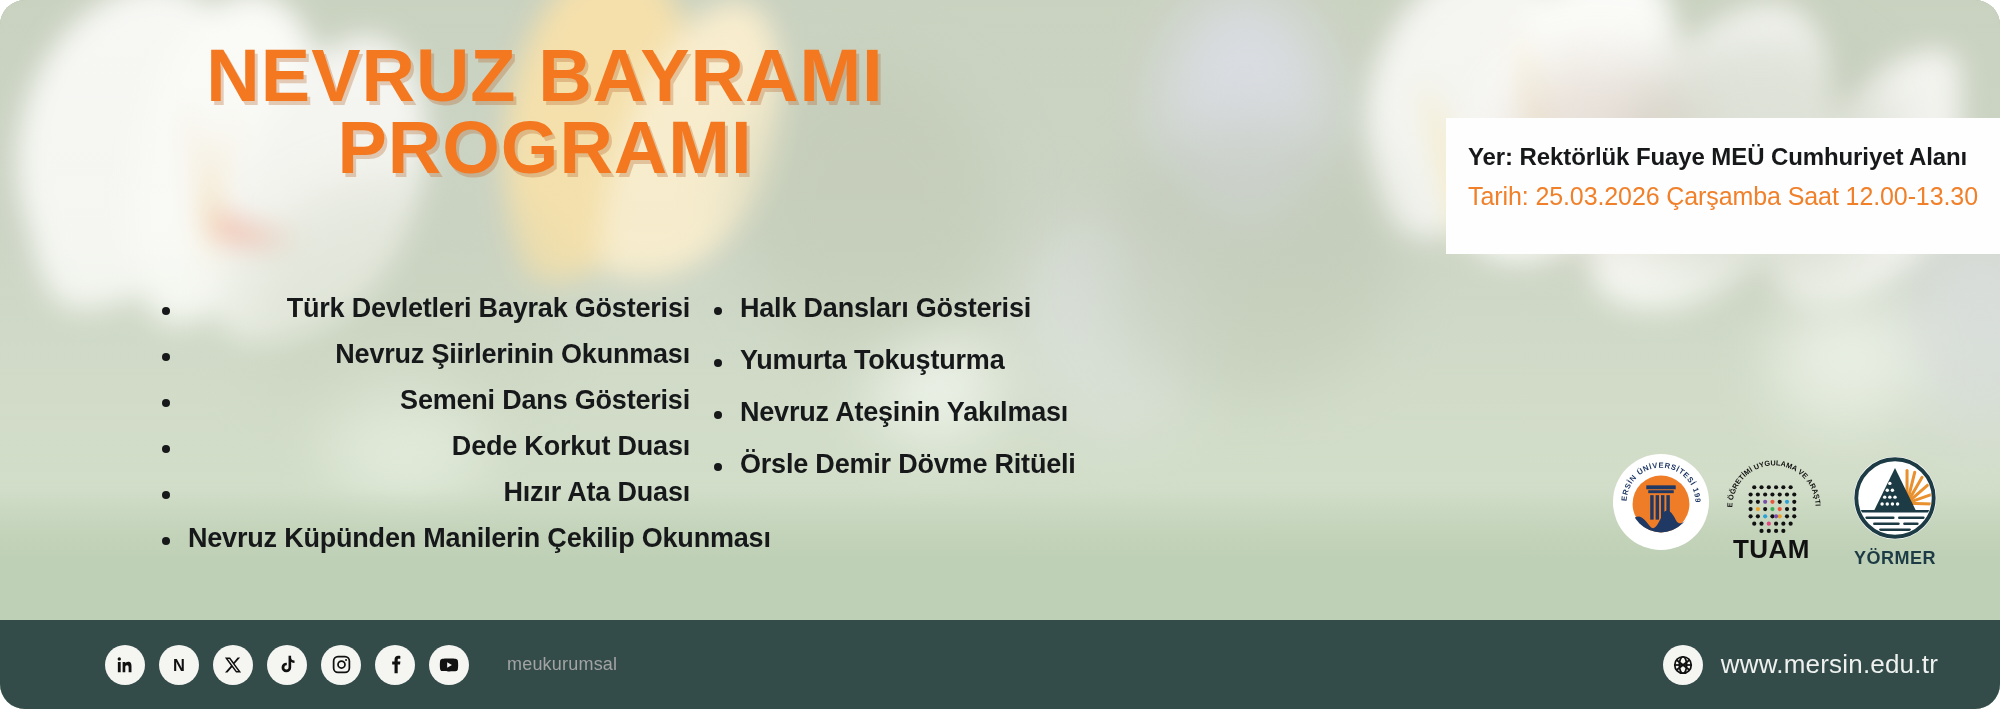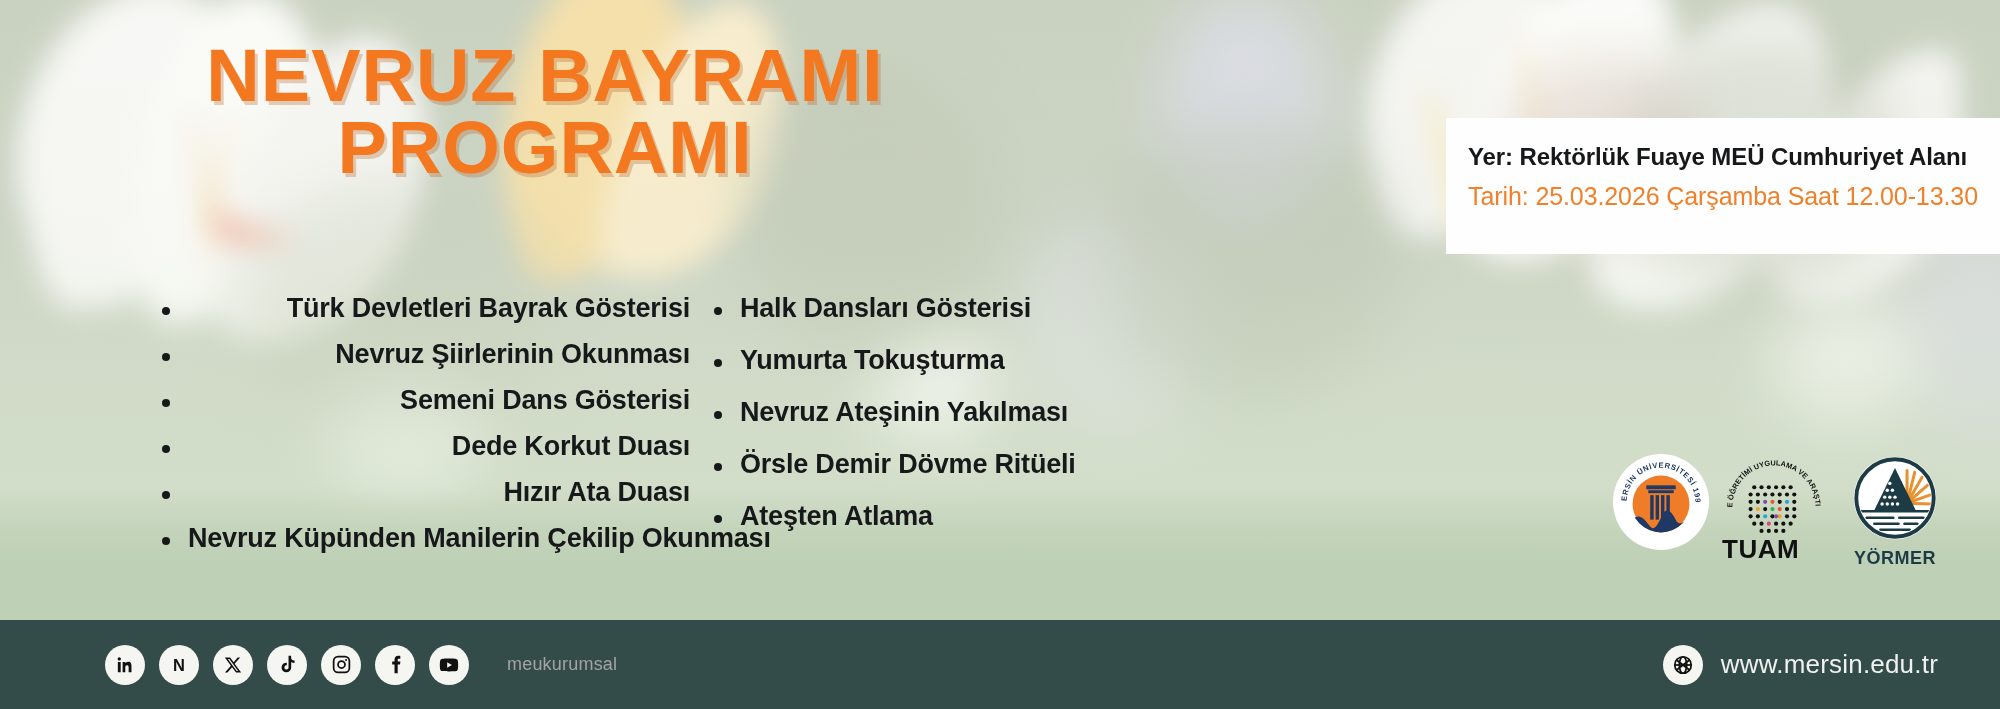--- a/index.html
+++ b/index.html
@@ -11,20 +11,21 @@
     overflow: hidden;
     font-family: "Liberation Sans", sans-serif;
   }
 
   .poster {
     position: relative;
     width: 2000px;
     height: 709px;
     overflow: hidden;
     background: #bfd1b6;
+    border-radius: 25px;
   }
 
   
   .bg-photo {
     position: absolute;
     inset: 0;
     overflow: hidden;
   }
   .bg-base {
     position: absolute;
@@ -161,23 +162,23 @@
     align-items: flex-start;
     gap: 12px;
     z-index: 6;
   }
   .logo-item { position: relative; }
 
   .meu-logo { width: 98px; height: 98px; }
   .tuam-logo { width: 104px; height: 104px; position: relative; }
   .tuam-word {
     position: absolute;
-    left: 0; right: 0;
+    left: 0; right: 16px;
     bottom: -6px;
-    text-align: left;
+    text-align: right;
     font-size: 26px;
     font-weight: 700;
     letter-spacing: 0.5px;
     color: #111;
   }
   .yormer-logo { width: 86px; height: 86px; margin-top: 2px; }
   .yormer-word {
     text-align: center;
     font-size: 18px;
     font-weight: 700;
@@ -304,21 +305,20 @@
         <li>Hızır Ata Duası</li>
         <li>Nevruz Küpünden Manilerin Çekilip Okunması</li>
       </ul>
     </div>
     <div class="col-right">
       <ul class="program">
         <li>Halk Dansları Gösterisi</li>
         <li>Yumurta Tokuşturma</li>
         <li>Nevruz Ateşinin Yakılması</li>
         <li>Örsle Demir Dövme Ritüeli</li>
-        <li>Ateşten Atlama</li>
       </ul>
     </div>
   </div>
 
   <div class="logos">
 
     <div class="logo-item">
       <svg class="meu-logo" viewBox="0 0 200 200">
         <circle cx="100" cy="100" r="98" fill="#ffffff"></circle>
         <defs>

